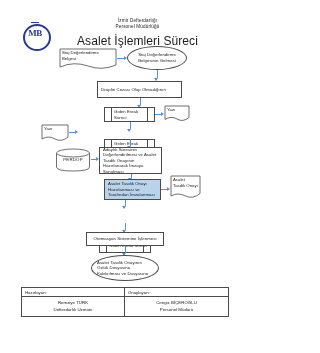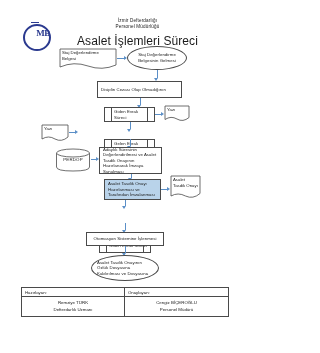--- a/index.html
+++ b/index.html
@@ -16,21 +16,21 @@
   
   .logo{
     position:absolute;left:21px;top:21px;width:28px;height:28px;
   }
   .logo .ring{
     position:absolute;left:2px;top:3px;width:24px;height:23px;
     border:2.5px solid #2b3a8f;border-radius:50%;
     background:#ffffff;
   }
   .logo .mb{
-    position:absolute;left:8px;top:7px;width:28px;
+    position:absolute;left:0;top:7px;width:28px;
     text-align:center;font-size:9px;font-weight:bold;
     color:#2b3a8f;letter-spacing:-0.5px;
     font-family:"Liberation Serif","DejaVu Serif",serif;
   }
   .logo .crown{
     position:absolute;left:10px;top:1px;width:8px;height:4px;
     border-top:1.5px solid #2b3a8f;
   }
   .hdr{
     position:absolute;left:55px;top:18px;width:165px;text-align:center;

